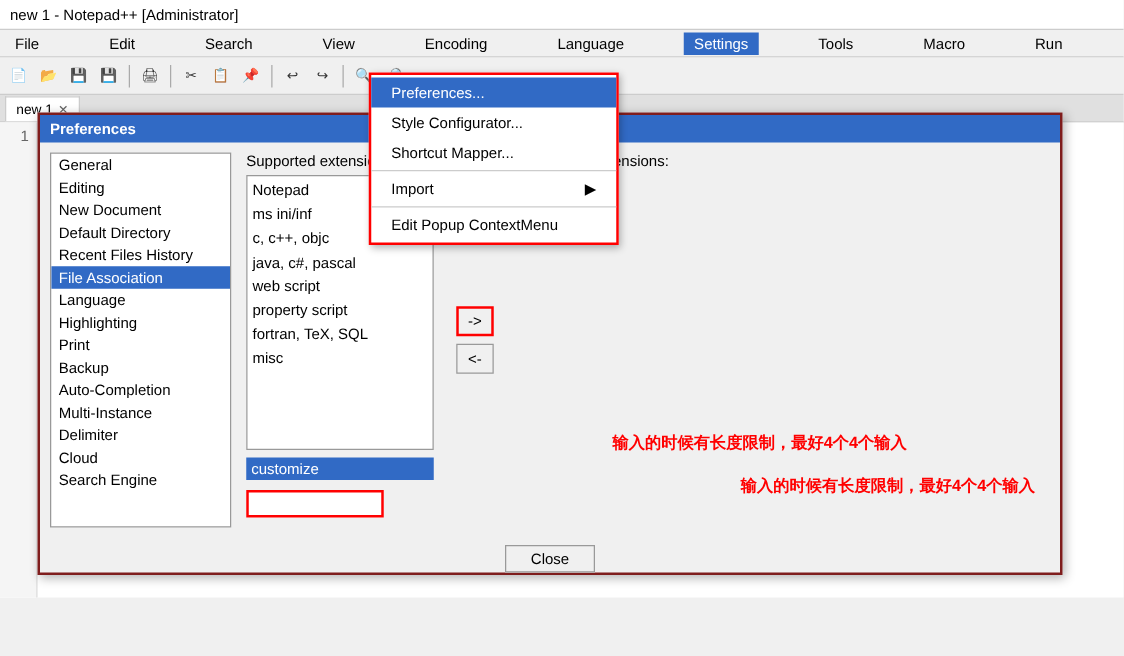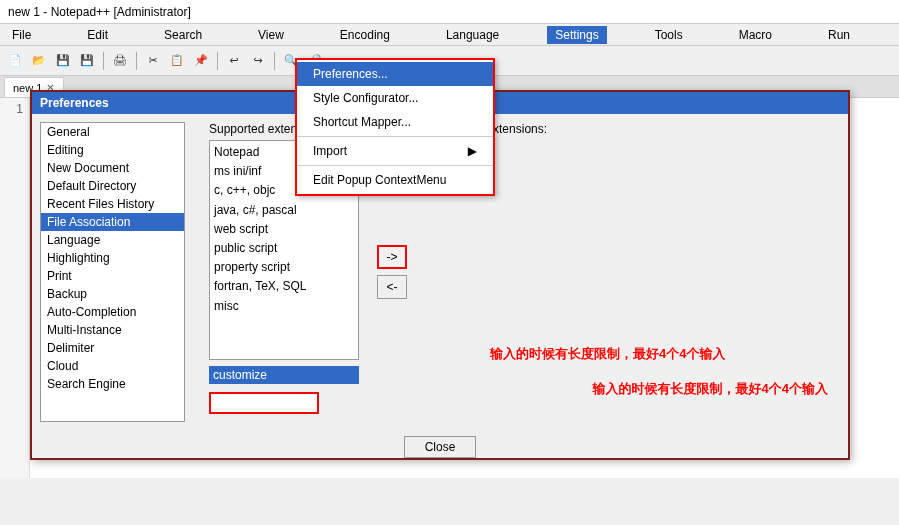--- a/index.html
+++ b/index.html
@@ -140,21 +140,21 @@
       color: #fff;
       padding: 4px 8px;
       font-size: 12px;
       font-weight: bold;
     }
     .dialog-body {
       display: flex;
       flex-direction: row;
       height: calc(100% - 50px);
       padding: 8px;
-      gap: 24px;
+      gap: 12px;
     }
     .dialog-sidebar {
       width: 145px;
       background: #fff;
       border: 1px solid #999;
       overflow-y: auto;
     }
     .dialog-sidebar-item {
       padding: 2px 6px;
       font-size: 12px;
@@ -380,21 +380,20 @@
       <div class="file-assoc-area">
 
         <div class="ext-panel">
           <div class="ext-label">Supported extensions:</div>
           <div class="ext-list">
             <div class="ext-list-item">Notepad</div>
             <div class="ext-list-item">ms ini/inf</div>
             <div class="ext-list-item">c, c++, objc</div>
             <div class="ext-list-item">java, c#, pascal</div>
             <div class="ext-list-item">web script</div>
-            <div class="ext-list-item">public script</div>
             <div class="ext-list-item">property script</div>
             <div class="ext-list-item">fortran, TeX, SQL</div>
             <div class="ext-list-item">misc</div>
           </div>
           <div class="ext-list-item selected" style="background:#316ac5; color:#fff; padding:2px 4px; cursor:pointer; margin-top:2px;">customize</div>
           <div style="margin-top:4px;">
             <input class="input-box input-box-red" type="text" style="width: 110px;">
           </div>
         </div>
 

